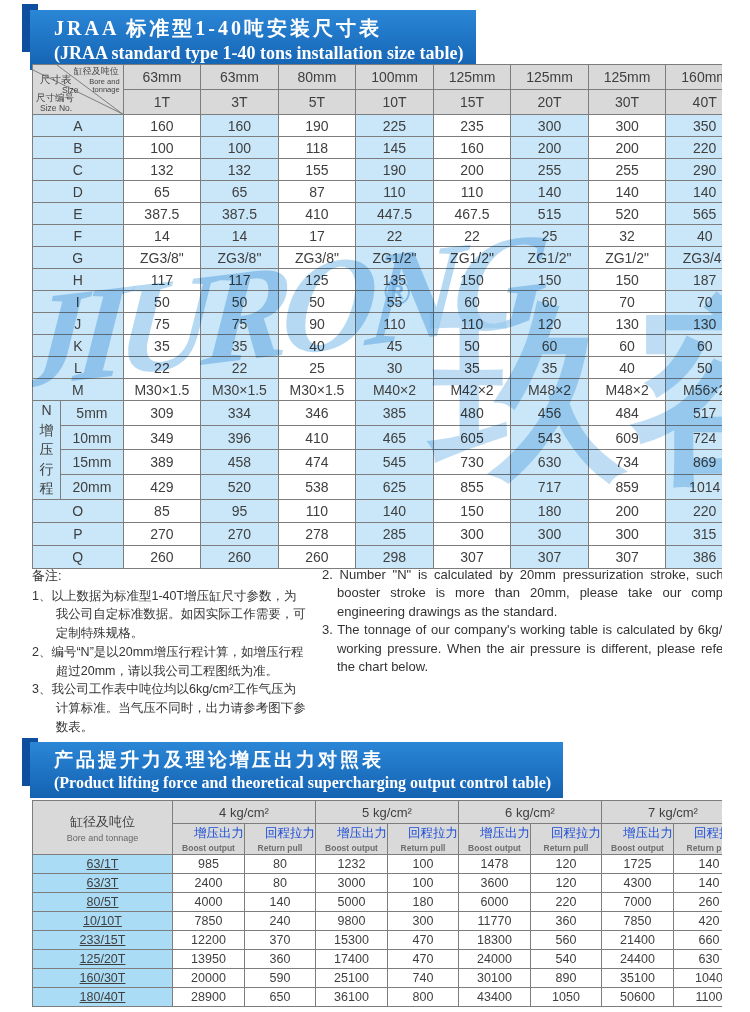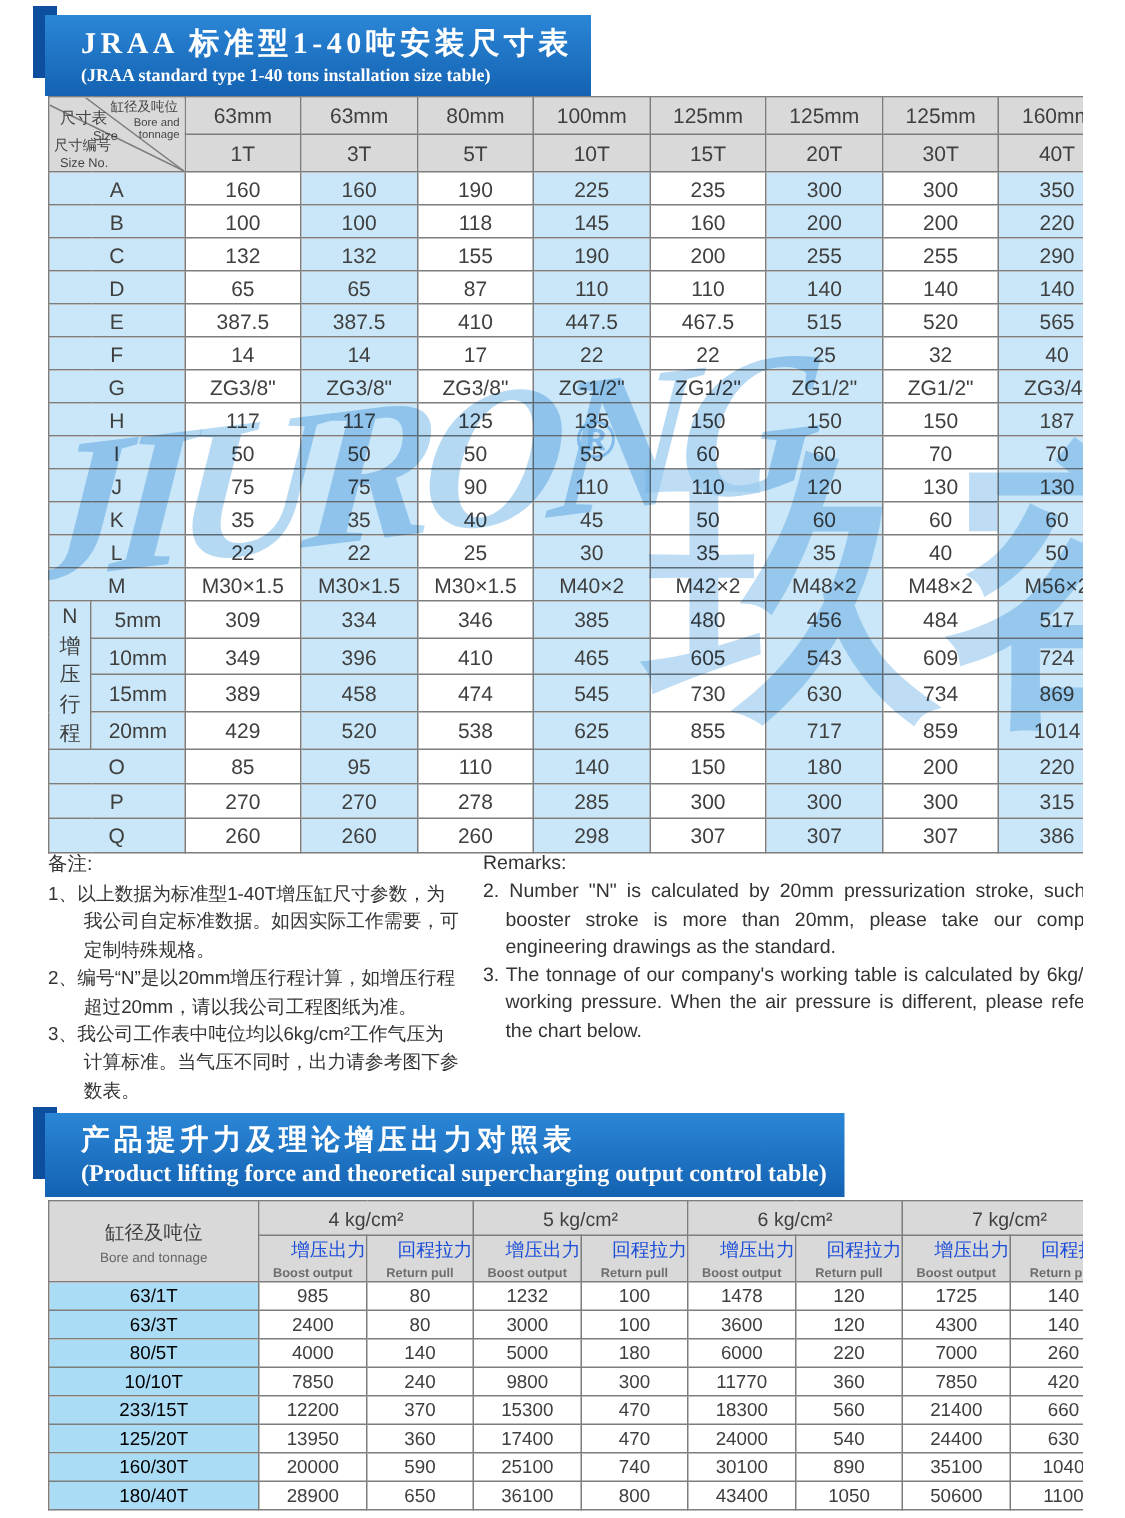--- a/index.html
+++ b/index.html
@@ -4,21 +4,21 @@
 <style>
   html,body{margin:0;padding:0;background:#fff;}
   body{font-family:"Liberation Sans",sans-serif;}
   .page{position:relative;width:722px;height:1012px;background:#ffffff;overflow:hidden;color:#3c3c3c;}
 
   
   .ribbon-tab{position:absolute;width:16px;height:48px;background:#0d4f9e;}
   .banner{position:absolute;background:linear-gradient(180deg,#2b86d6,#1462b2);color:#fff;
           font-family:"Liberation Serif",serif;padding:5px 12px 6px 24px;box-sizing:border-box;}
   .banner .cn{font-size:20px;font-weight:bold;letter-spacing:3px;white-space:nowrap;}
-  .banner .en{font-size:12px;font-weight:bold;margin-top:1px;white-space:nowrap;}
+  .banner .en{font-size:18px;font-weight:bold;margin-top:1px;white-space:nowrap;}
 
   
   table{border-collapse:collapse;table-layout:fixed;}
   th,td{border:1px solid #7d7d7d;text-align:center;vertical-align:middle;padding:0;overflow:hidden;}
 
   
   .t1{position:absolute;left:32px;top:64px;width:712px;}
   .t1 th,.t1 td{font-size:14px;color:#3f3f3f;font-weight:normal;}
   .t1 thead th{background:#d9d9d9;height:24px;margin-top:10px;}
   .t1 tbody tr{height:22px;}
@@ -60,21 +60,21 @@
 
   
   .t2{position:absolute;left:32px;top:800px;width:712px;}
   .t2 thead th{background:#d9d9d9;font-weight:normal;}
   .t2 .grp{font-size:13px;height:22px;color:#3f3f3f;}
   .t2 .sub{height:30px;}
   .t2 .sub .c{font-size:12.5px;color:#1d4ed8;text-align:right;}
   .t2 .sub .e{font-size:8.5px;color:#6e6e6e;margin-top:1px;font-weight:bold;}
   .corner2 .c{font-size:13px;color:#3f3f3f;}
   .corner2 .e{font-size:9px;color:#666;margin-top:2px;}
-  .lbl2{background:#abdcf5;font-size:12.5px;color:#000000;}
+  .lbl2{background:#abdcf5;font-size:12.5px;color:#404040;text-decoration:underline;}
   .t2 td.val{background:#ffffff;font-size:12.5px;color:#3f3f3f;}
   .t2 tbody tr{height:19px;}
 </style>
 </head>
 <body>
 
 <div class="page">
 
   <div class="ribbon-tab" style="left:22px;top:4px;"></div>
   <div class="banner" style="left:30px;top:10px;">
@@ -365,21 +365,20 @@
   </div>
 
   <div class="notes">
     <div class="notes-cn">
       <p class="head">备注:</p>
       <p class="item">1、以上数据为标准型1-40T增压缸尺寸参数，为我公司自定标准数据。如因实际工作需要，可定制特殊规格。</p>
       <p class="item">2、编号“N”是以20mm增压行程计算，如增压行程超过20mm，请以我公司工程图纸为准。</p>
       <p class="item">3、我公司工作表中吨位均以6kg/cm²工作气压为计算标准。当气压不同时，出力请参考图下参数表。</p>
     </div>
     <div class="notes-en">
-      <p class="head">Remarks:</p>
       <p class="item">2. Number "N" is calculated by 20mm pressurization stroke, such as booster stroke is more than 20mm, please take our company engineering drawings as the standard.</p>
       <p class="item">3. The tonnage of our company's working table is calculated by 6kg/cm² working pressure. When the air pressure is different, please refer to the chart below.</p>
     </div>
   </div>
 
   <div class="ribbon-tab" style="left:22px;top:738px;"></div>
   <div class="banner" style="left:30px;top:742px;">
     <div class="cn" style="font-size:19px;">产品提升力及理论增压出力对照表</div>
     <div class="en" style="font-size:16px;">(Product lifting force and theoretical supercharging output control table)</div>
   </div>

